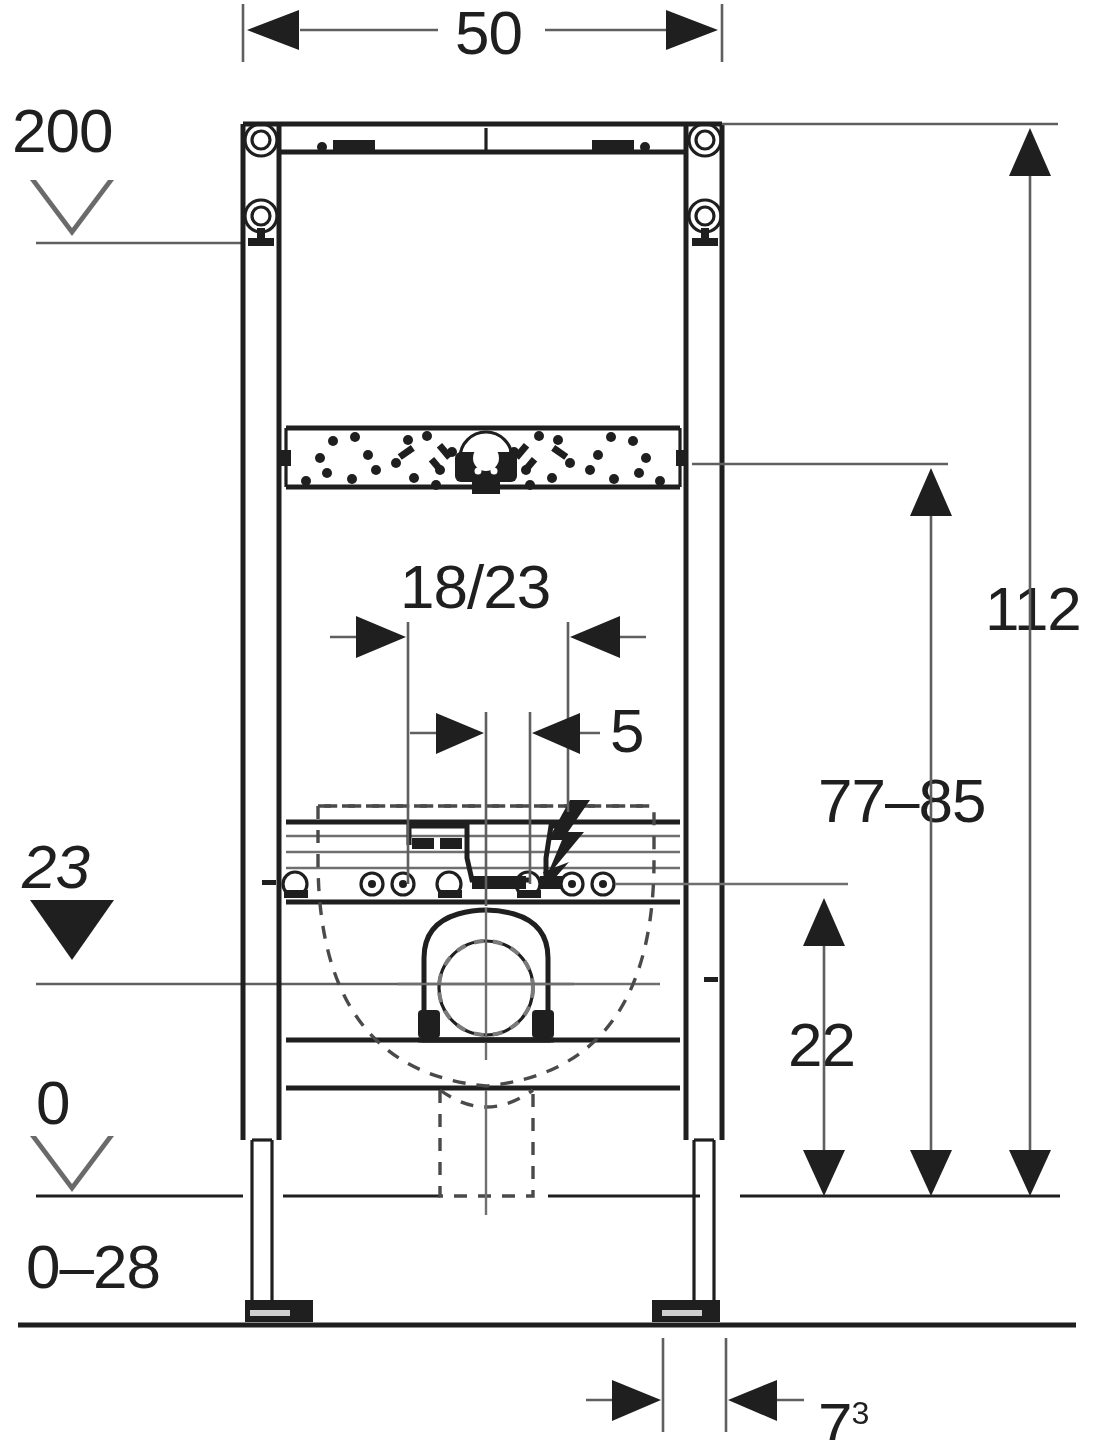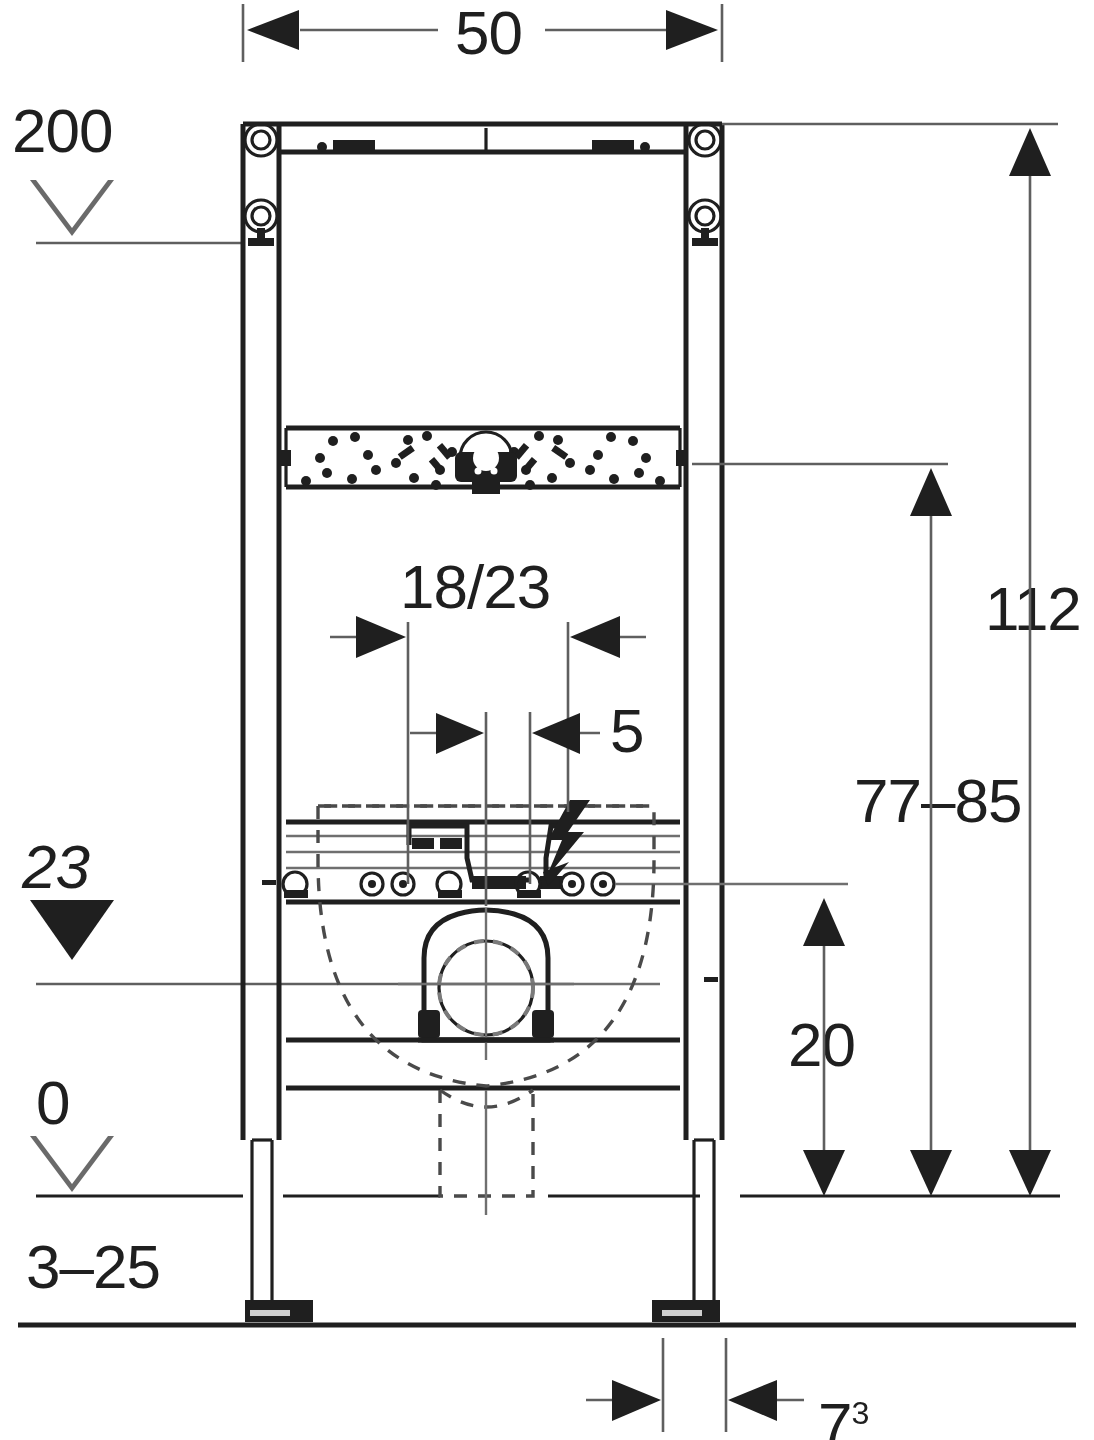--- a/index.html
+++ b/index.html
@@ -37,25 +37,25 @@
 </head>
 <body>
 
 <div id="root">
 
   <div class="dimtext" style="left:455px;top:2px;">50</div>
   <div class="dimtext" style="left:12px;top:100px;">200</div>
   <div class="dimtext" style="left:985px;top:578px;">112</div>
   <div class="dimtext" style="left:400px;top:544px;margin-top:12px;">18/23</div>
   <div class="dimtext" style="left:610px;top:700px;">5</div>
-  <div class="dimtext" style="left:818px;top:770px;margin-left:36px;">77–85</div>
+  <div class="dimtext" style="left:818px;top:770px;">77–85</div>
   <div class="dimtext" style="left:22px;top:836px;font-style:italic;">23</div>
-  <div class="dimtext" style="left:788px;top:1014px;">20</div>
+  <div class="dimtext" style="left:788px;top:1014px;">22</div>
   <div class="dimtext" style="left:36px;top:1072px;">0</div>
-  <div class="dimtext" style="left:26px;top:1236px;">3–25</div>
+  <div class="dimtext" style="left:26px;top:1236px;">0–28</div>
   <div class="dimtext" style="left:818px;top:1382px;"><span>7</span><sup>3</sup></div>
 
   <div class="tri-open" style="left:30px;top:180px;"></div>
   <div class="tri-solid" style="left:30px;top:900px;"></div>
   <div class="tri-open" style="left:30px;top:1136px;"></div>
 
   <svg class="overlay" viewBox="0 0 1094 1440">
     <defs>
       <style>
         .f   { fill:none; stroke:#1f1f1f; stroke-width:5; }

